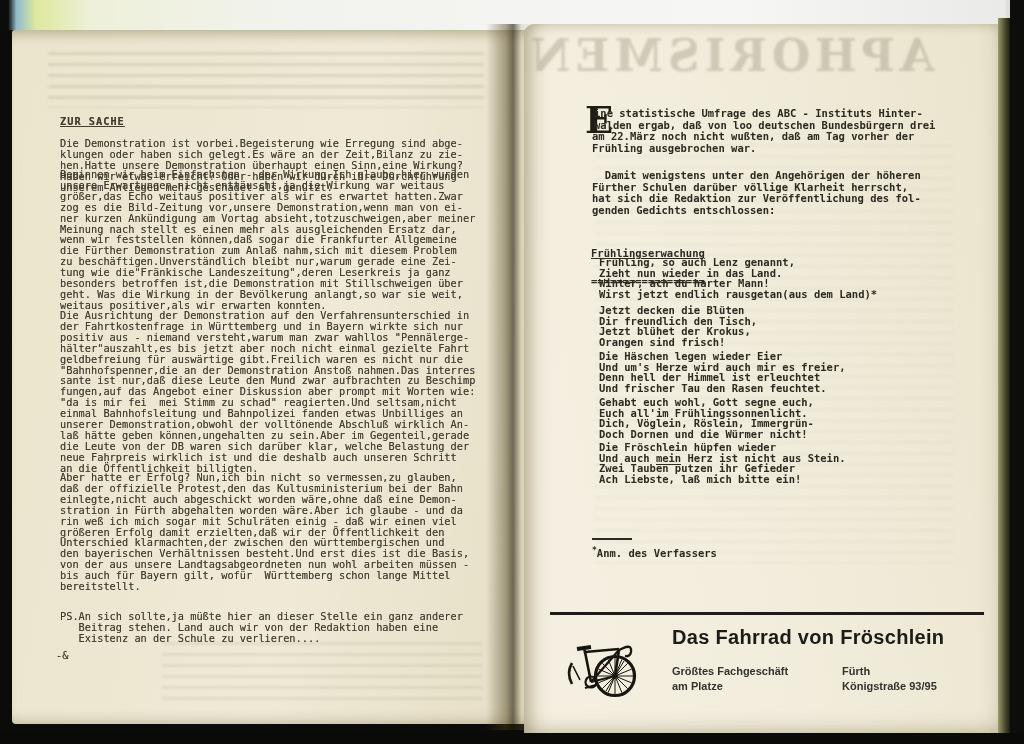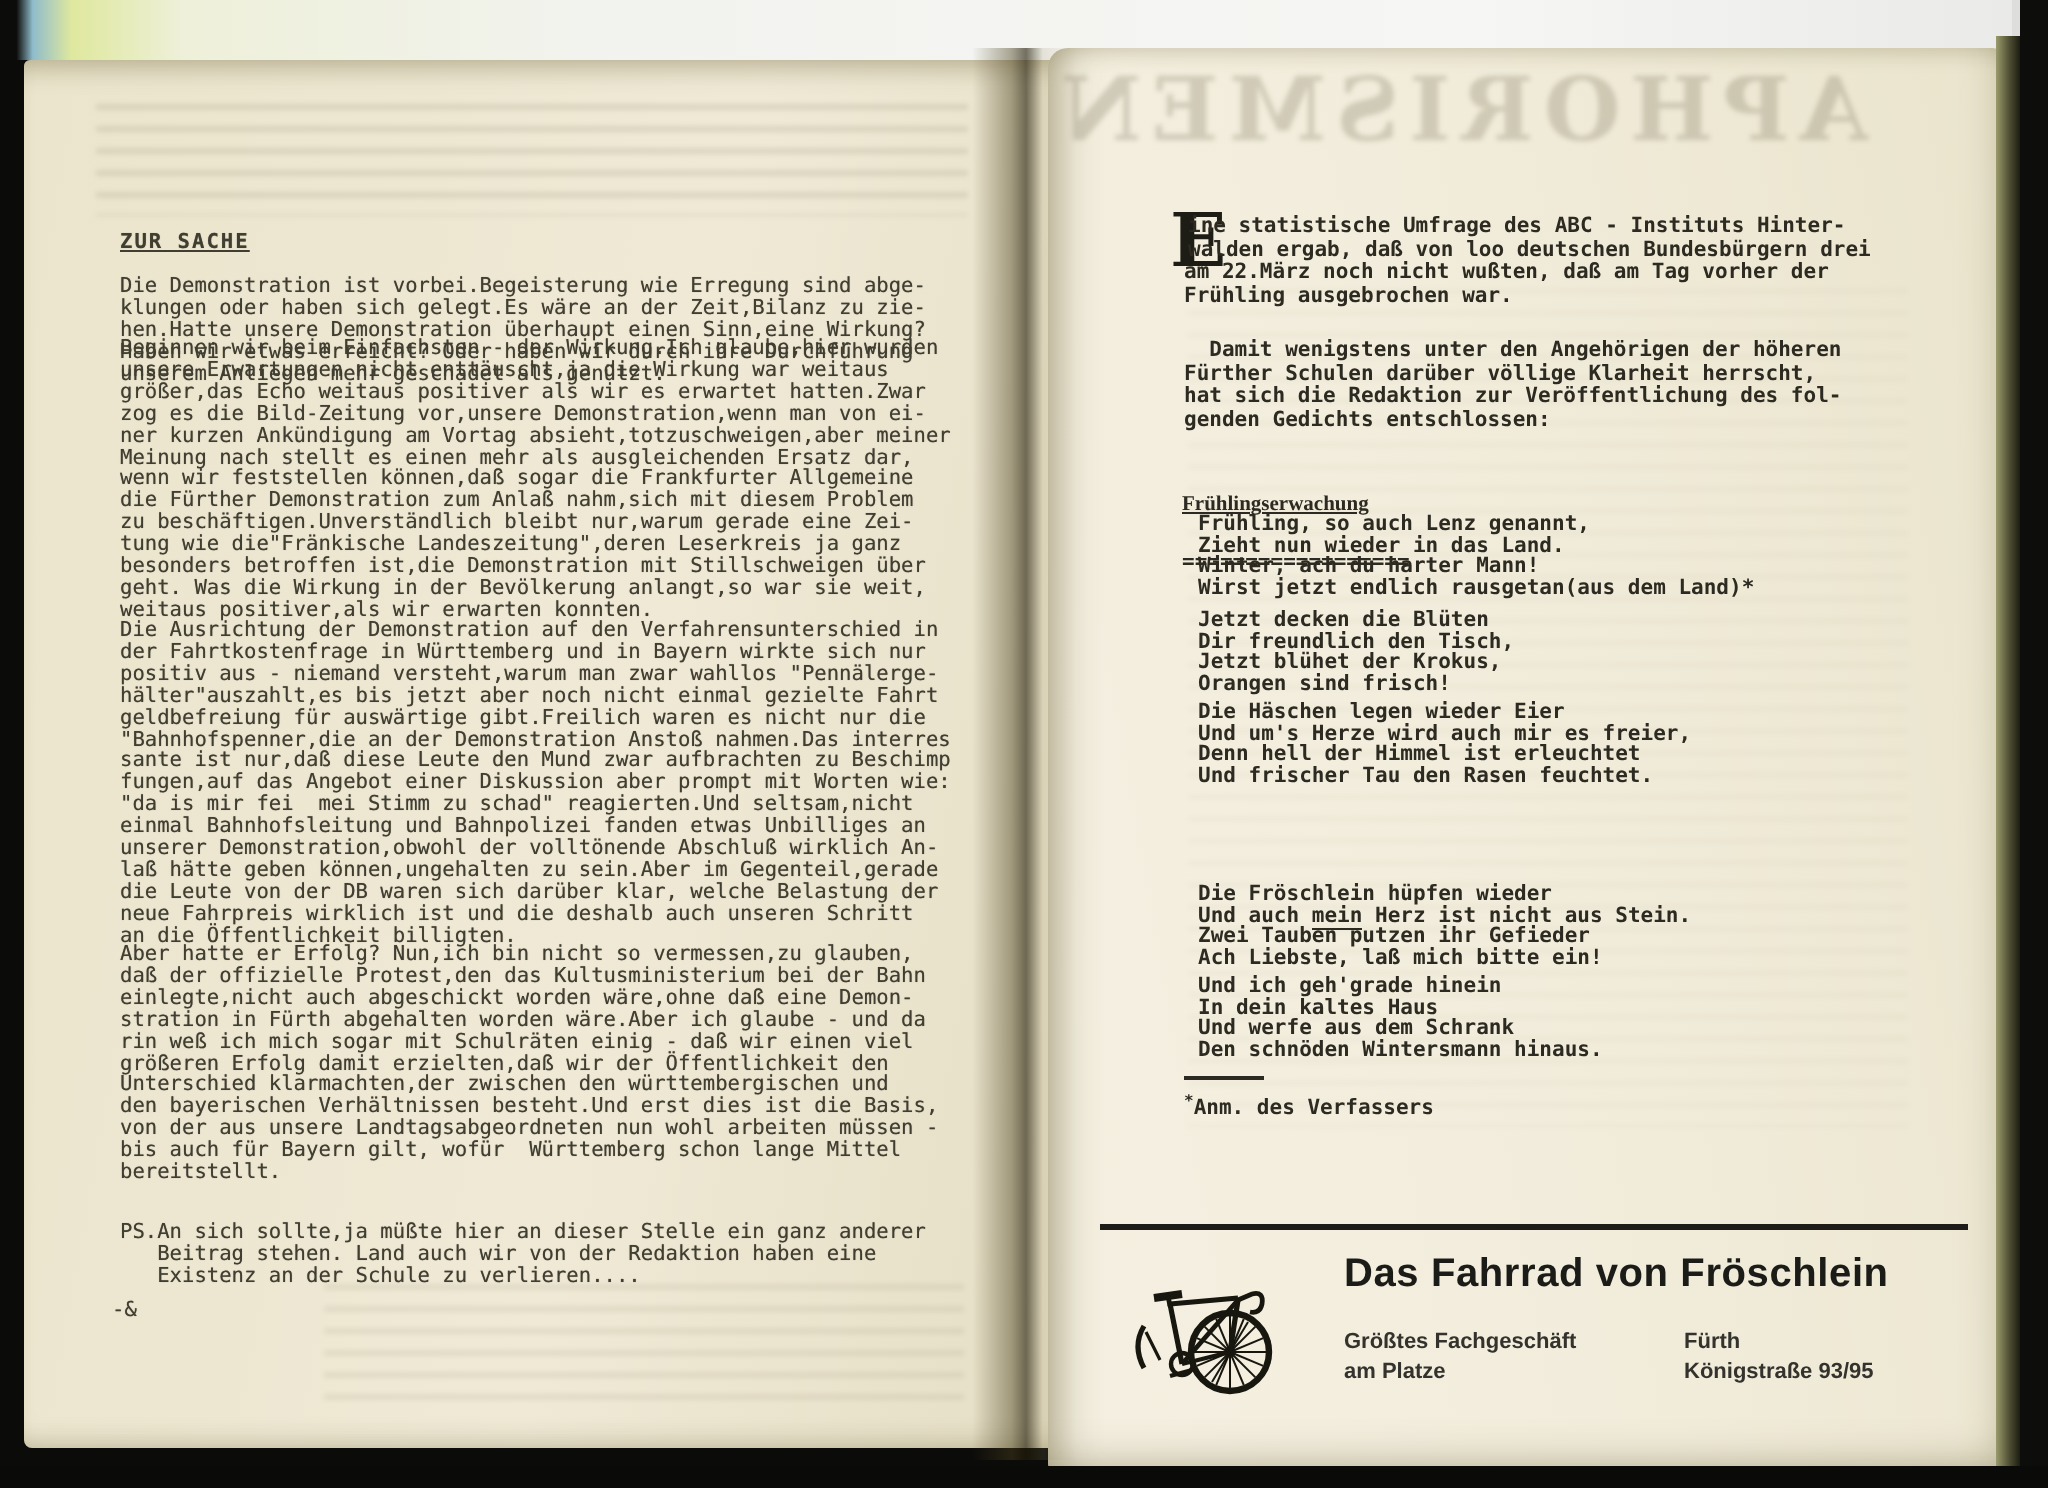--- a/index.html
+++ b/index.html
@@ -147,44 +147,44 @@
       <div class="tw tw-r intro-b" style="position:relative;">am 22.März noch nicht wußten, daß am Tag vorher der
 Frühling ausgebrochen war.</div>
     </div>
 
     <div class="tw tw-r" style="left:68px;top:146px;">  Damit wenigstens unter den Angehörigen der höheren
 Fürther Schulen darüber völlige Klarheit herrscht,
 hat sich die Redaktion zur Veröffentlichung des fol-
 genden Gedichts entschlossen:</div>
 
     <div class="tw tw-poem poem-title" style="left:67px;top:203px;">
-      <div style="text-decoration:underline;font-family:Liberation Serif, serif;">Frühlingserwachung</div>
+      <div style="text-decoration:underline;">Frühlingserwachung</div>
       <div class="rule2">==================</div>
     </div>
 
     <div class="tw tw-poem" style="left:75px;top:233px;">Frühling, so auch Lenz genannt,
 Zieht nun wieder in das Land.
 Winter, ach du harter Mann!
 Wirst jetzt endlich rausgetan(aus dem Land)*</div>
     <div class="tw tw-poem" style="left:75px;top:281px;">Jetzt decken die Blüten
 Dir freundlich den Tisch,
 Jetzt blühet der Krokus,
 Orangen sind frisch!</div>
     <div class="tw tw-poem" style="left:75px;top:327px;">Die Häschen legen wieder Eier
 Und um's Herze wird auch mir es freier,
 Denn hell der Himmel ist erleuchtet
 Und frischer Tau den Rasen feuchtet.</div>
+    <div class="tw tw-poem" style="left:75px;top:373px;">Gehabt euch wohl, Gott segne euch,
+Euch all'im Frühlingssonnenlicht.
+Dich, Vöglein, Röslein, Immergrün-
+Doch Dornen und die Würmer nicht!</div>
     <div class="tw tw-poem" style="left:75px;top:418px;"><span>Die Fröschlein hüpfen wieder
 Und auch </span><span class="u-mein">mein</span><span> Herz ist nicht aus Stein.
 Zwei Tauben putzen ihr Gefieder
 Ach Liebste, laß mich bitte ein!</span></div>
-    <div class="tw tw-poem" style="left:75px;top:464px;">Und ich geh'grade hinein
-In dein kaltes Haus
-Und werfe aus dem Schrank
-Den schnöden Wintersmann hinaus.</div>
 
     <div class="fn-rule"></div>
     <div class="tw tw-poem" style="left:68px;top:522px;text-align:right;"><span class="sup">*</span><span>Anm. des Verfassers</span></div>
 
     <div class="ad-rule"></div>
     <div class="ad-title">Das Fahrrad von Fröschlein</div>
 
     <svg class="bike" width="82" height="66" viewBox="0 0 82 66">
       <g stroke="#17160f" fill="none">
         <circle cx="52" cy="40" r="19.5" stroke-width="3.2"></circle>

